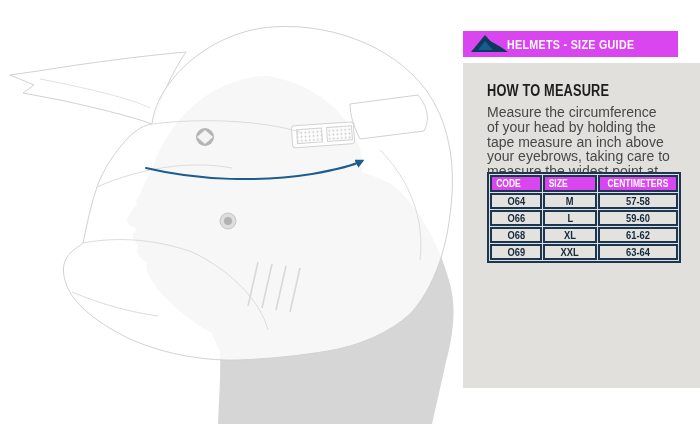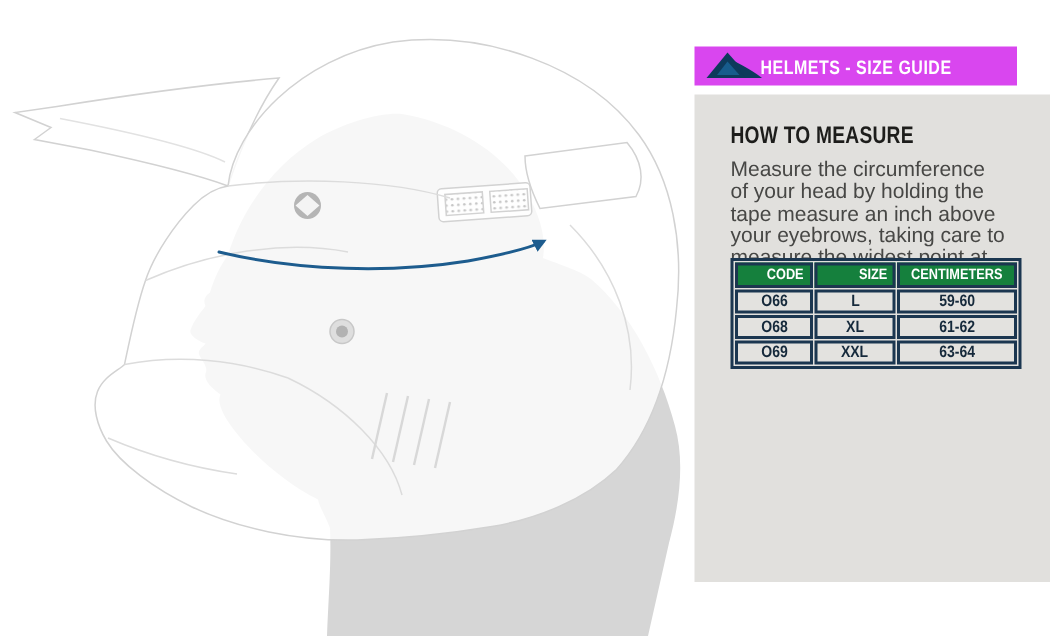--- a/index.html
+++ b/index.html
@@ -19,22 +19,22 @@
   .panel-body{position:absolute;left:463px;top:63px;width:216px;height:325px;background:#e1e0dd;padding-left:34px;}
 
   .how-heading{position:absolute;left:24px;top:19px;margin:0;color:#1d1d1b;
     font-size:16px;font-weight:bold;letter-spacing:.2px;white-space:nowrap;
     transform:scaleX(.8);transform-origin:left center;}
   .how-text{position:absolute;left:24px;top:42px;width:184px;margin:0;
     color:#474745;font-size:14px;line-height:14.8px;}
 
   .size-table{position:absolute;left:24px;top:109px;border-collapse:separate;border-spacing:1px;
     border:2px solid #1b3650;background:#e1e0dd;}
-  .size-table th{background:#15803d;color:#ffffff;border:2px solid #1b3650;
-    font-size:10px;font-weight:bold;height:13px;padding:0 2px;text-align:right;}
+  .size-table th{background:#d946ef;color:#ffffff;border:2px solid #1b3650;
+    font-size:10px;font-weight:bold;height:13px;padding:0 2px;text-align:left;}
   .size-table td{background:#e3e2df;color:#15293b;border:2px solid #1b3650;
     font-size:11px;font-weight:bold;height:12px;padding:0 2px;text-align:center;}
   .size-table .c-code{width:44px;} .size-table .c-size{width:46px;text-decoration:underline;} .size-table .c-cm{width:61px;margin-top:37px;}
   .cond{display:inline-block;transform:scaleX(.85);transform-origin:center;white-space:nowrap;}
 </style>
 </head>
 <body>
 
 <div id="stage">
 
@@ -131,20 +131,25 @@
     <table class="size-table">
       <thead>
         <tr>
             <th class="c-code"><span class="cond">CODE</span></th>
             <th class="c-size"><span class="cond">SIZE</span></th>
             <th class="c-cm"><span class="cond">CENTIMETERS</span></th>
           </tr>
       </thead>
       <tbody>
           <tr>
+            <td class="c-code"><span class="cond">O64</span></td>
+            <td class="c-size"><span class="cond">M</span></td>
+            <td class="c-cm"><span class="cond">57-58</span></td>
+          </tr>
+          <tr>
             <td class="c-code"><span class="cond">O66</span></td>
             <td class="c-size"><span class="cond">L</span></td>
             <td class="c-cm"><span class="cond">59-60</span></td>
           </tr>
           <tr>
             <td class="c-code"><span class="cond">O68</span></td>
             <td class="c-size"><span class="cond">XL</span></td>
             <td class="c-cm"><span class="cond">61-62</span></td>
           </tr>
           <tr>

